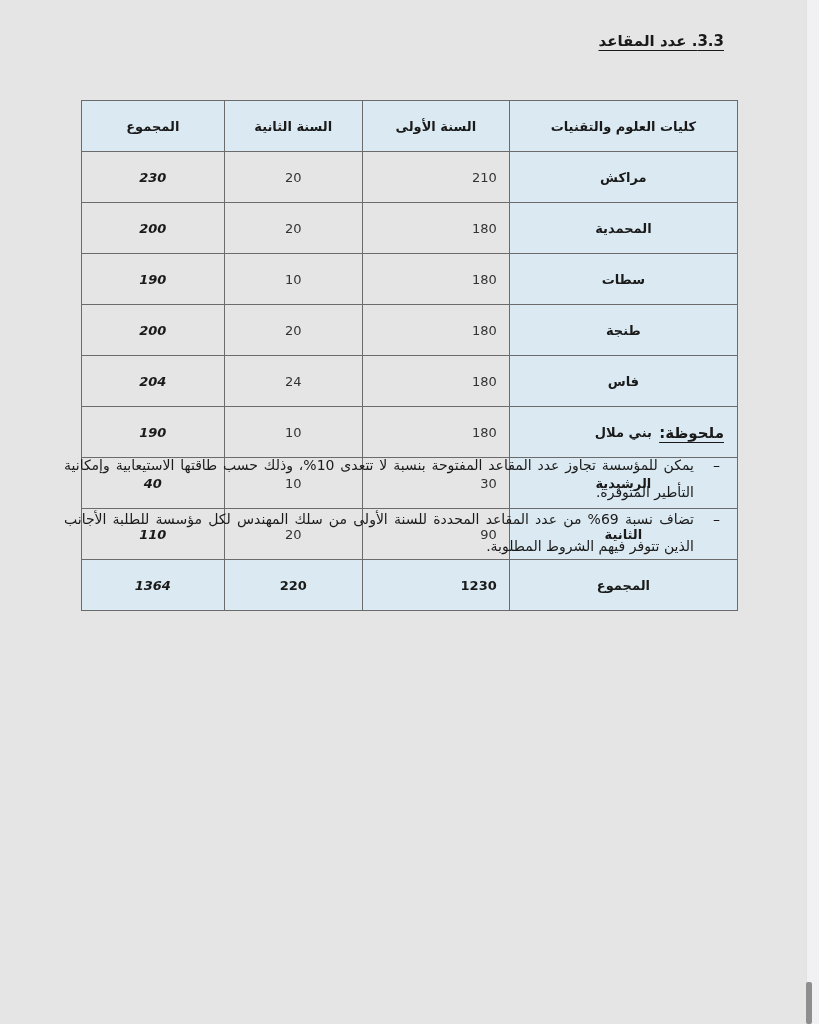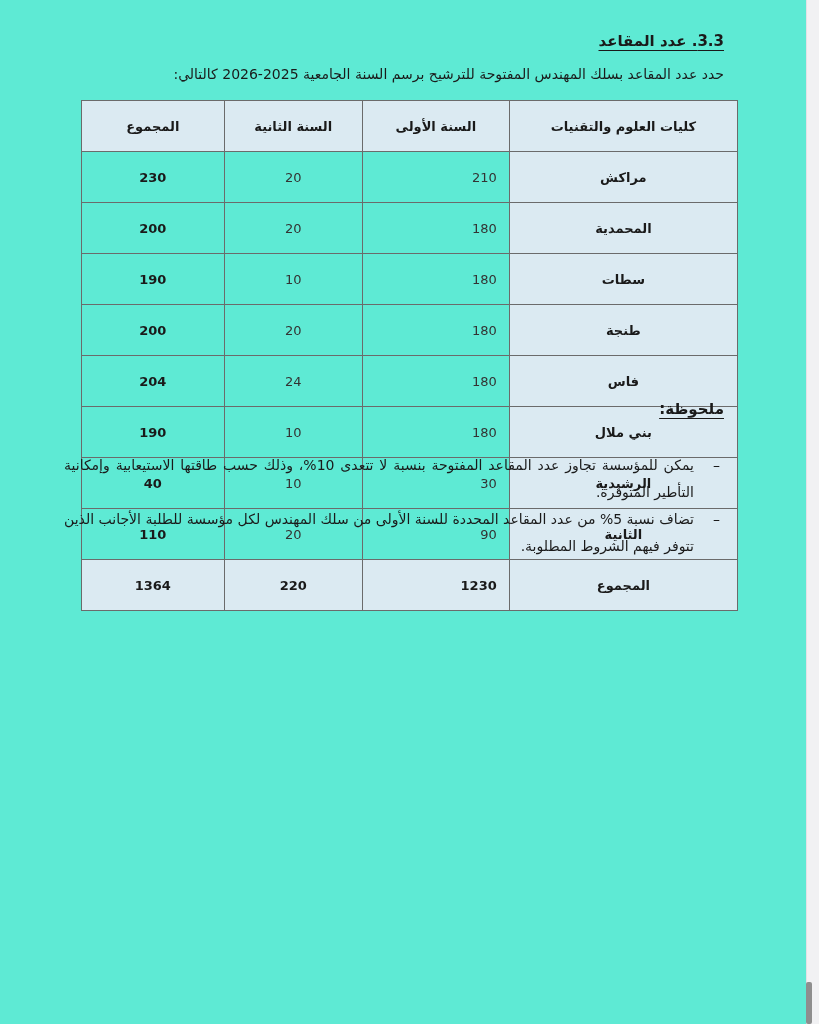--- a/index.html
+++ b/index.html
@@ -6,21 +6,21 @@
     body {
       width: 819px; height: 1024px; overflow: hidden;
       background: #ffffff;
       font-family: "DejaVu Sans", sans-serif;
       color: #1a1a1a;
       position: relative;
     }
     .page {
       position: absolute; left: 0; top: 0;
       width: 806px; height: 1024px;
-      background: #5eead4;
+      background: #e5e5e5;
     }
     .right-gutter {
       position: absolute; left: 806px; top: 0; width: 13px; height: 1024px;
       background: #f1f1f3;
       border-left: 1px solid #e2e2e6;
     }
     .scroll-thumb {
       position: absolute; left: 806px; top: 982px; width: 6px; height: 42px;
       background: #8e8e8e; border-radius: 2px;
     }
@@ -43,42 +43,41 @@
     }
     table.seats th, table.seats td {
       border: 1px solid #6b6b6b;
       height: 26px; padding: 12px;
       text-align: center; vertical-align: middle;
     }
     table.seats th { background: #dbeaf2; font-weight: bold; font-size: 13px; }
     table.seats td.fac { background: #dbeaf2; font-weight: bold; width: 242px; }
     table.seats td.y1 { width: 144px; color: #333; text-align: right; }
     table.seats td.y2 { width: 134px; color: #333; margin-top: 48px; }
-    table.seats td.tot { width: 135px; font-weight: bold; }
+    table.seats td.tot { width: 135px; font-weight: bold; font-style: italic; }
     table.seats tr.total-row td { background: #dbeaf2; font-weight: bold; color: #1a1a1a; }
     .note-title {
-      position: absolute; right: 82px; top: 400px;
+      position: absolute; right: 82px; top: 424px;
       font-size: 15px; font-weight: bold;
       text-decoration: underline; text-underline-offset: 4px;
       direction: rtl;
     }
     .notes {
       position: absolute; right: 82px; top: 452px; width: 660px;
       direction: rtl; font-size: 14px; line-height: 27px;
       margin: 0; padding: 0; list-style: none;
     }
     .notes li { position: relative; padding-right: 30px; text-align: justify; }
     .notes li .dash { position: absolute; right: 4px; top: 0; }
   </style>
 </head>
 <body>
 
 <div class="page">
   <div class="section-title">3.3. عدد المقاعد</div>
-  <div class="intro">حدد عدد المقاعد بسلك المهندس المفتوحة للترشيح برسم السنة الجامعية 2025-2026 كالتالي:</div>
 
   <table class="seats">
     <thead>
       <tr>
         <th>كليات العلوم والتقنيات</th>
         <th>السنة الأولى</th>
         <th>السنة الثانية</th>
         <th>المجموع</th>
       </tr>
     </thead>
@@ -141,19 +140,19 @@
   </table>
 
   <div class="note-title">ملحوظة:</div>
   <ul class="notes">
     <li>
       <span class="dash">–</span>
       <span>يمكن للمؤسسة تجاوز عدد المقاعد المفتوحة بنسبة لا تتعدى 10%، وذلك حسب طاقتها الاستيعابية وإمكانية التأطير المتوفرة.</span>
     </li>
     <li>
       <span class="dash">–</span>
-      <span>تضاف نسبة 5% من عدد المقاعد المحددة للسنة الأولى من سلك المهندس لكل مؤسسة للطلبة الأجانب الذين تتوفر فيهم الشروط المطلوبة.</span>
+      <span>تضاف نسبة 69% من عدد المقاعد المحددة للسنة الأولى من سلك المهندس لكل مؤسسة للطلبة الأجانب الذين تتوفر فيهم الشروط المطلوبة.</span>
     </li>
   </ul>
 </div>
 
 <div class="right-gutter"></div>
 <div class="scroll-thumb"></div>
 
 </body></html>

